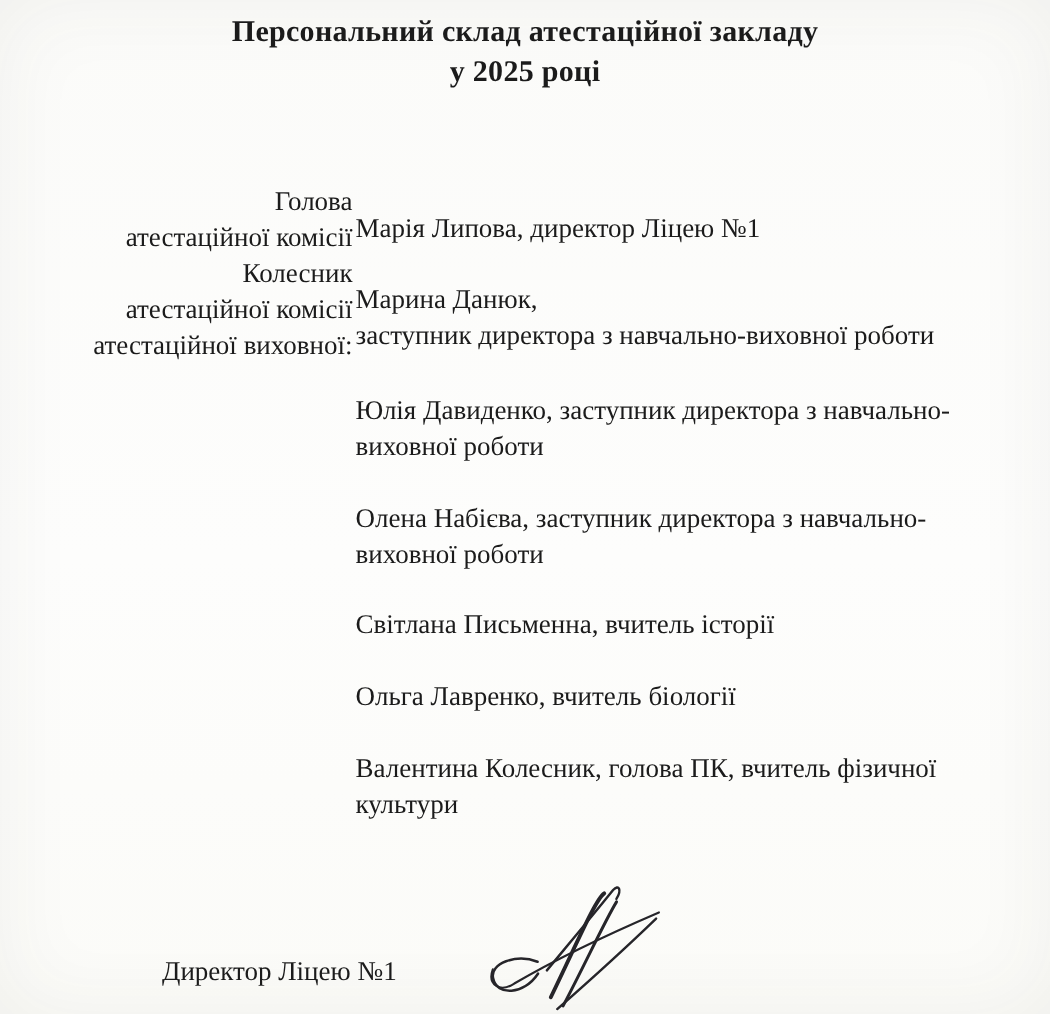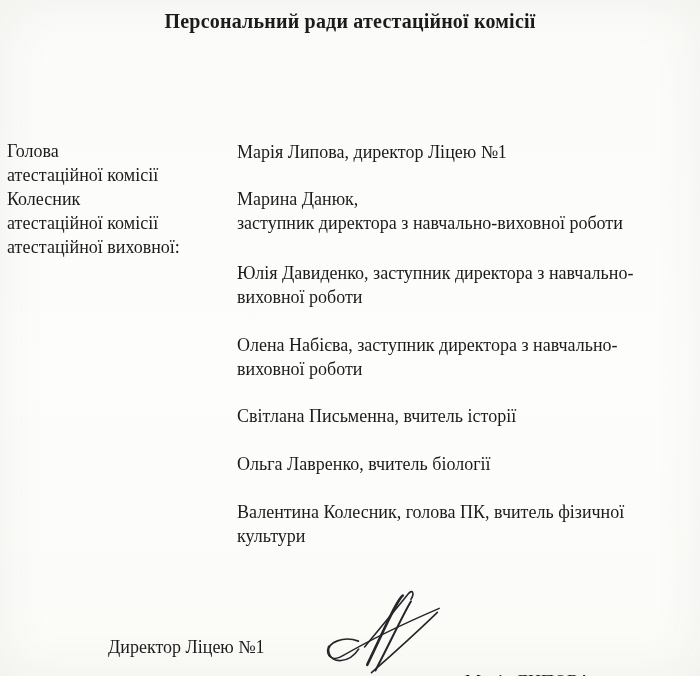--- a/index.html
+++ b/index.html
@@ -13,22 +13,22 @@
     color:#1b1b1b;
     overflow:hidden;
   }
   .title {
     position:absolute; top:8px; left:0; width:700px;
     text-align:center; font-weight:bold;
     font-size:20px; line-height:27px; letter-spacing:0.2px;
   }
   .title div { white-space:nowrap; }
   .col-left {
-    position:absolute; left:7px; top:139px; width:228px;
-    font-size:18px; line-height:24px;
+    position:absolute; left:7px; top:122px; width:228px;
+    font-size:18px; line-height:24px;text-align:right;
   }
   .col-left div { white-space:nowrap; }
   .entry {
     position:absolute; left:237px; width:465px;
     font-size:18px; line-height:23.5px;
   }
   .entry div { white-space:nowrap; }
   .sig-label {
     position:absolute; font-size:18px; white-space:nowrap;text-align:right;
   }
@@ -39,21 +39,22 @@
     transform:rotate(-2deg);
   }
   .signature path { fill:none; stroke:#26252a; stroke-linecap:round; }
 </style>
 </head>
 <body>
 
 <div class="page">
 
   <div class="title">
-    <div>Персональний ради атестаційної комісії</div>
+    <div>Персональний склад атестаційної закладу</div>
+    <div>у 2025 році</div>
   </div>
 
   <div class="col-left">
     <div>Голова</div>
     <div>атестаційної комісії</div>
     <div>Колесник</div>
     <div>атестаційної комісії</div>
     <div>атестаційної виховної:</div>
   </div>
 

